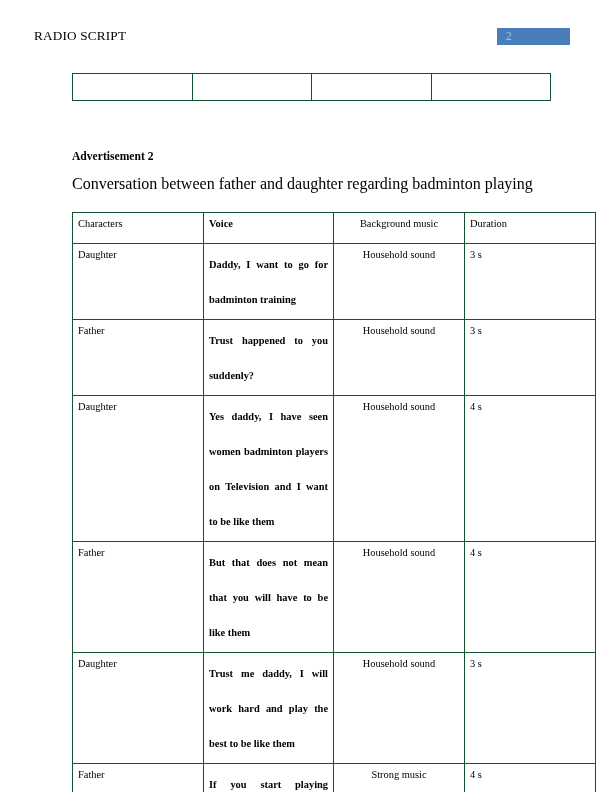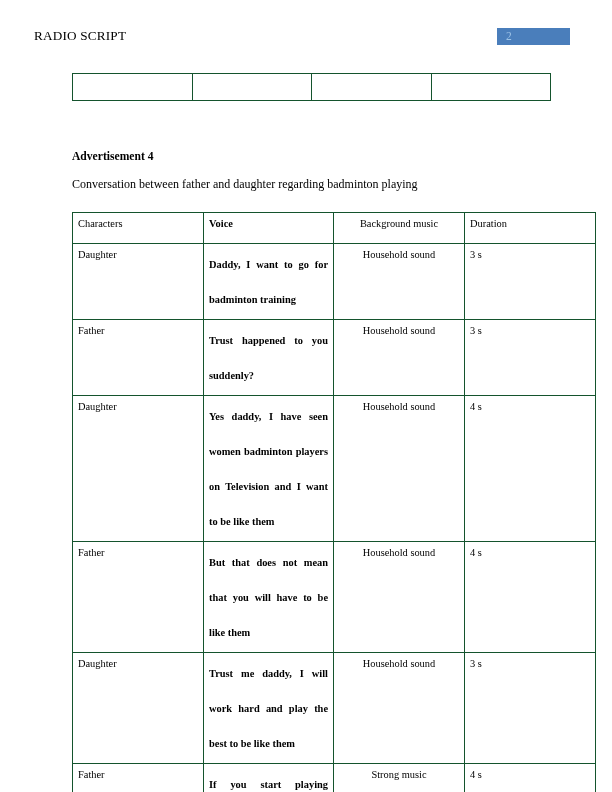--- a/index.html
+++ b/index.html
@@ -130,21 +130,21 @@
     font-size: 11.6px;
     font-weight: bold;
     line-height: 16px;
     white-space: nowrap;
   }
   .paragraph-intro {
     position: absolute;
     left: 72px;
     top: 176px;
     width: 470px;
-    font-size: 12px;
+    font-size: 16px;
     line-height: 16px;
   }
 </style>
 </head>
 <body>
 
 <div class="page">
 
   <div class="doc-header">
     <div class="doc-header-title">RADIO SCRIPT</div>
@@ -157,21 +157,21 @@
     <tbody>
       <tr>
         <td class="col-characters"></td>
         <td class="col-voice"></td>
         <td class="col-bg"></td>
         <td class="col-duration"></td>
       </tr>
     </tbody>
   </table>
 
-  <div class="heading-advertisement">Advertisement 4</div>
+  <div class="heading-advertisement">Advertisement 2</div>
 
   <div class="paragraph-intro">Conversation between father and daughter regarding badminton playing</div>
 
   <table class="doc-table" id="script-table">
     <tbody>
       <tr class="header-row">
         <td class="col-characters">Characters</td>
         <td class="col-voice">Voice</td>
         <td class="col-bg">Background music</td>
         <td class="col-duration">Duration</td>

